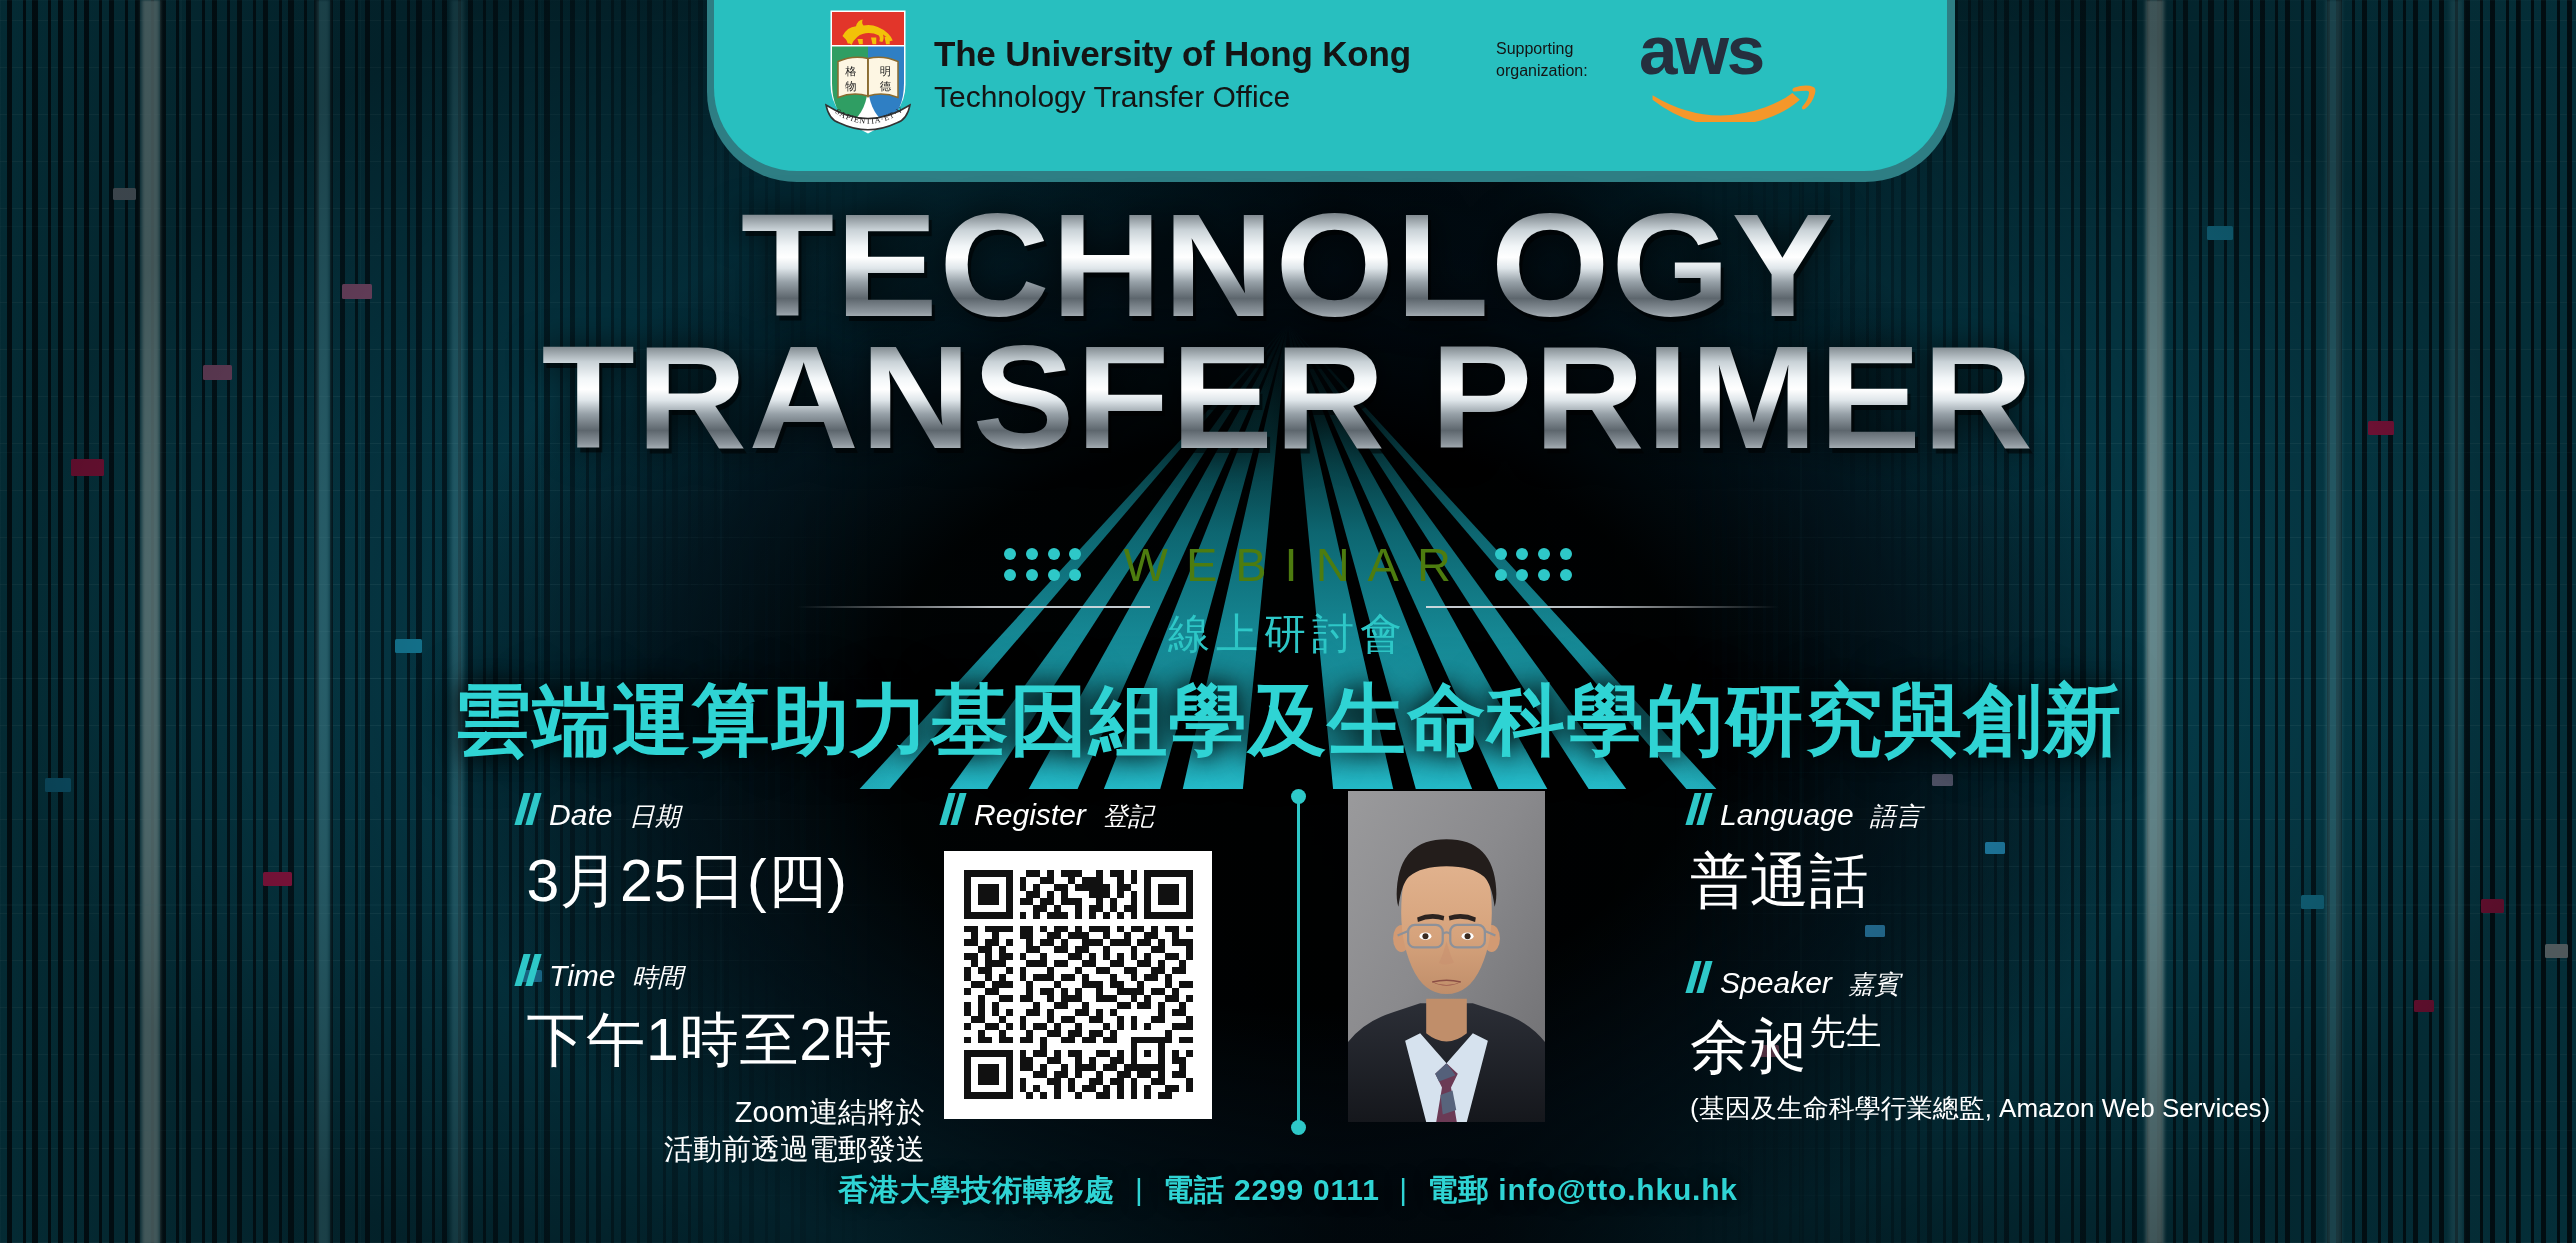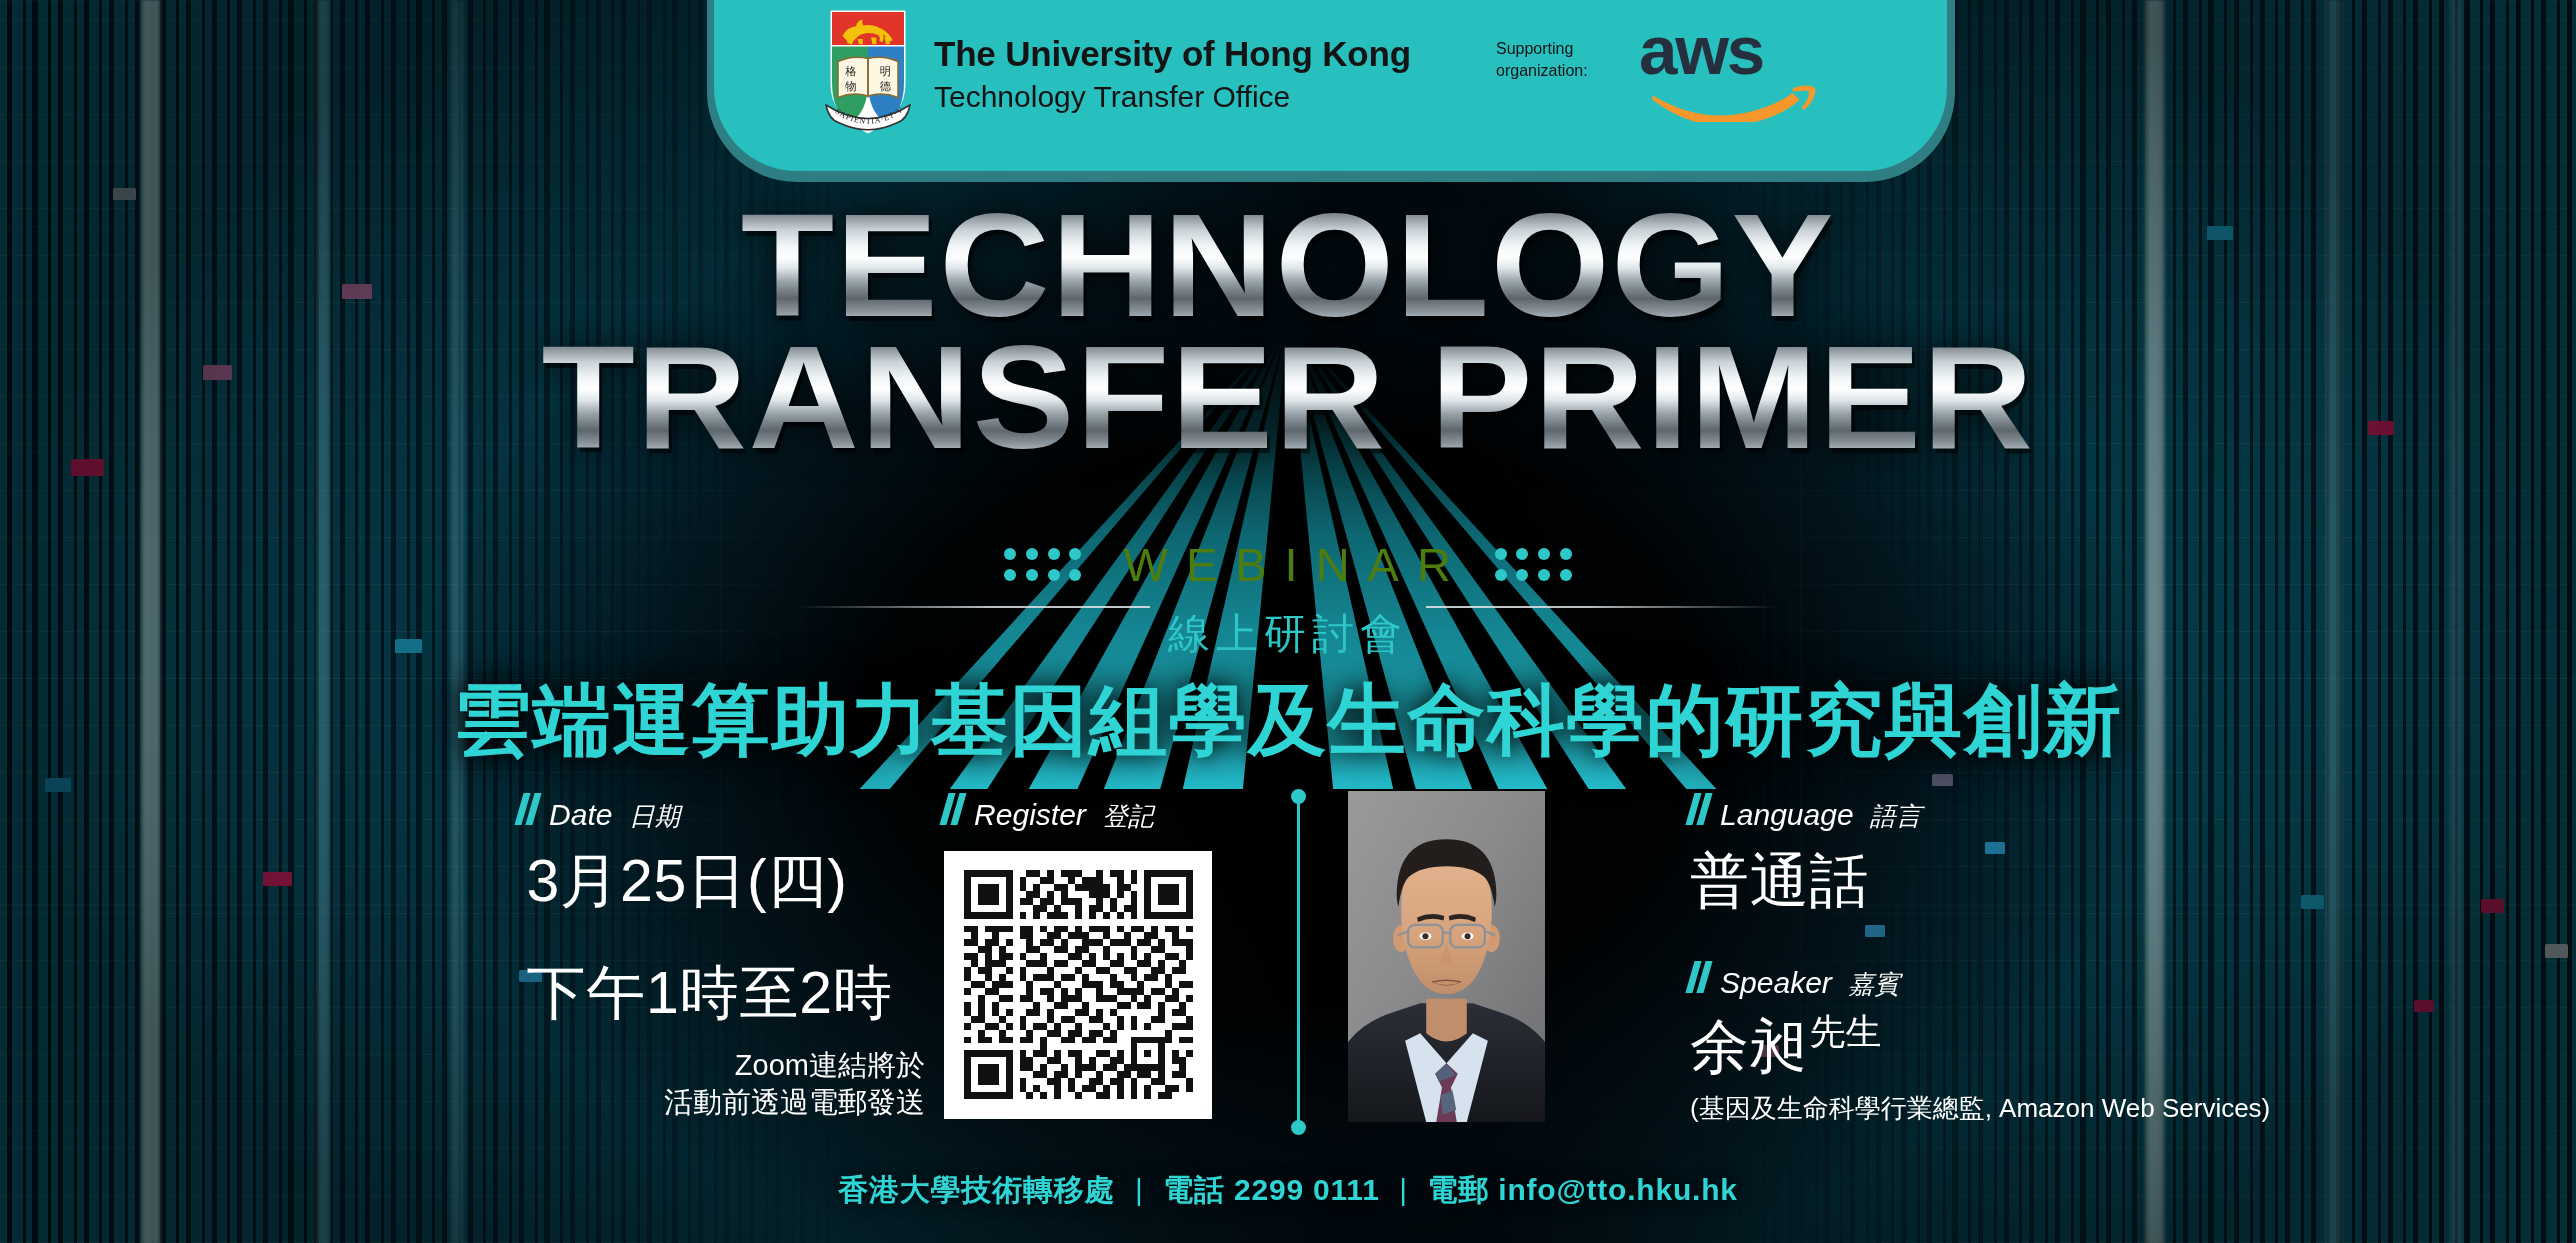--- a/index.html
+++ b/index.html
@@ -353,20 +353,28 @@
       <span class="slashes">
           <i></i>
           <i></i>
         </span>
       <span class="lbl-en">Date</span>
       <span class="lbl-cn">日期</span>
     </div>
     <div class="val-lg" id="date-value">3月25日(四)</div>
 
     <div id="time-block">
+      <div class="slash-label">
+        <span class="slashes">
+            <i></i>
+            <i></i>
+          </span>
+        <span class="lbl-en">Time</span>
+        <span class="lbl-cn">時間</span>
+      </div>
       <div class="val-lg" id="time-value">下午1時至2時</div>
     </div>
 
     <div class="zoom-note">
       <div>Zoom連結將於</div>
       <div>活動前透過電郵發送</div>
     </div>
   </div>
 
   <div id="col-register">

